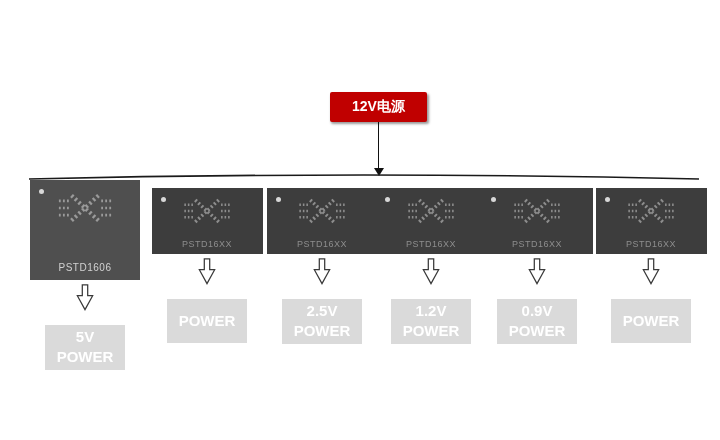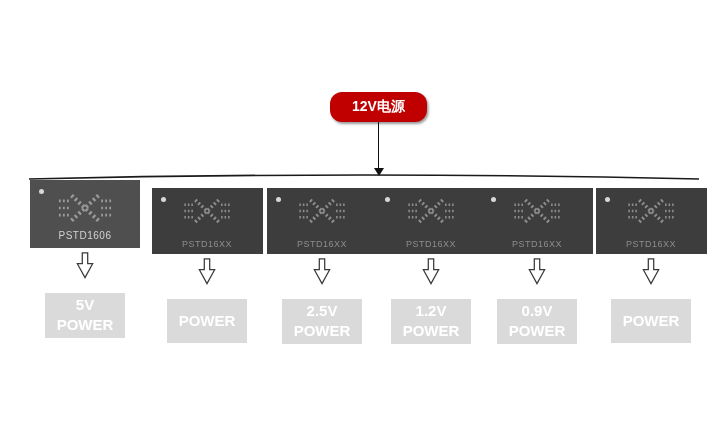--- a/index.html
+++ b/index.html
@@ -14,21 +14,21 @@
     background: #ffffff;
     overflow: hidden;
   }
   .source-box {
     position: absolute;
     left: 330px;
     top: 92px;
     width: 97px;
     height: 30px;
     background: #c00000;
-    border-radius: 12px;
+    border-radius: 2px;
     color: #ffffff;
     font-weight: bold;
     font-size: 14px;
     display: flex;
     align-items: center;
     justify-content: center;
     box-shadow: 1.5px 2px 2.5px rgba(0,0,0,0.40);
   }
   .feed-line {
     position: absolute;
@@ -66,21 +66,21 @@
     position: relative;
     background: #3d3d3d;
     width: 111px;
     height: 66px;
     display: flex;
     align-items: flex-start;
     justify-content: center;
   }
   .chip.large {
     width: 110px;
-    height: 68px;
+    height: 100px;
     background: #4f4f4f;
   }
   .pin-dot {
     position: absolute;
     left: 9px;
     top: 9px;
     width: 5px;
     height: 5px;
     border-radius: 50%;
     background: #d8d8d8;

